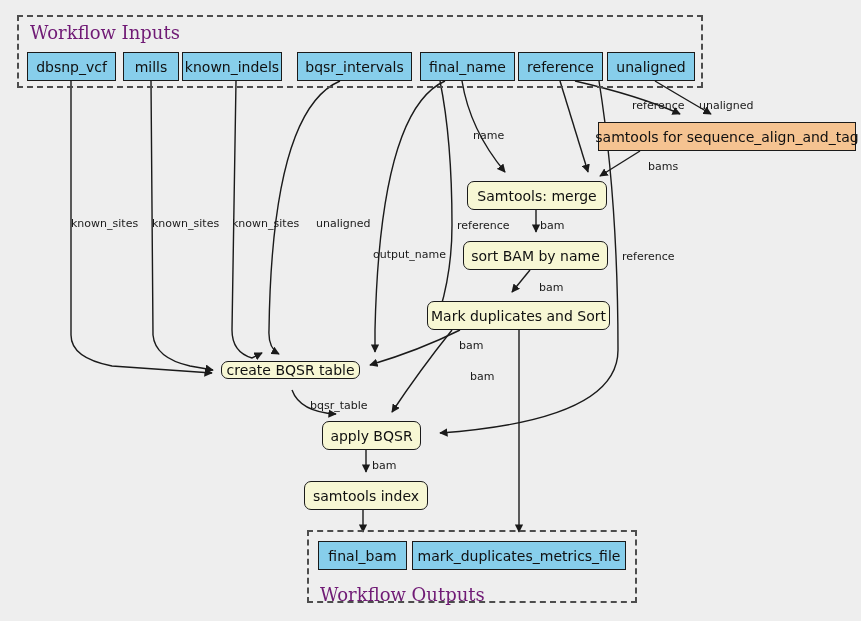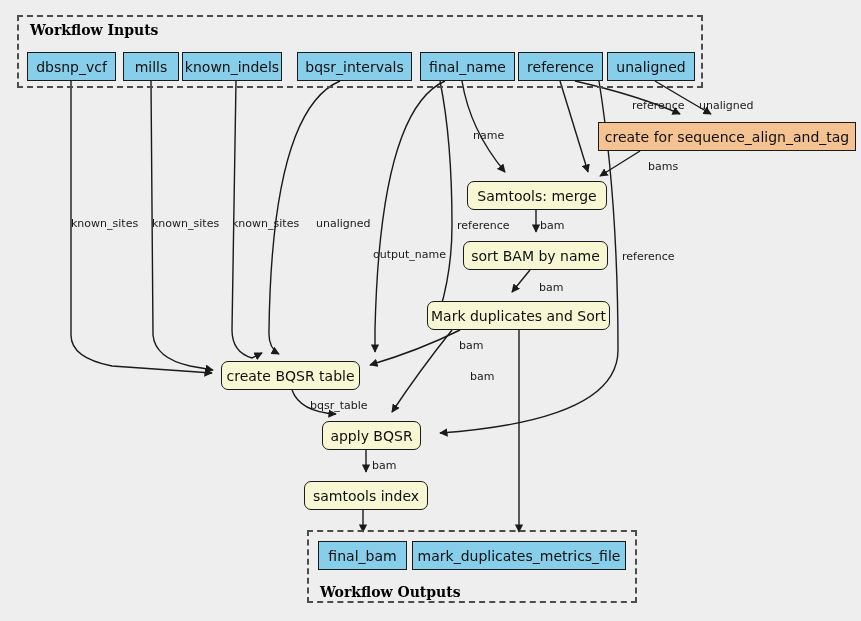--- a/index.html
+++ b/index.html
@@ -28,24 +28,23 @@
   }
   .group-box {
     position: absolute;
     border: 2px dashed #4d4d4d;
     background: transparent;
     box-sizing: border-box;
   }
   .group-label {
     position: absolute;
     font-family: "DejaVu Serif", serif;
-    font-size: 14px;
-    color: #000000;
+    font-size: 18px;
+    color: #701a75;
     white-space: nowrap;
-    font-weight: bold;
   }
   .node {
     position: absolute;
     box-sizing: border-box;
     border: 1.5px solid #1a1a1a;
     display: flex;
     align-items: center;
     justify-content: center;
     font-size: 14px;
     color: #101010;
@@ -113,25 +112,25 @@
       <div class="group-label" style="left: 320px; top: 584px;">Workflow Outputs</div>
     </div>
   <div id="nodes-layer">
       <div class="node io" style="left: 27px; top: 52px; width: 89px; height: 29px;">dbsnp_vcf</div>
       <div class="node io" style="left: 123px; top: 52px; width: 56px; height: 29px;">mills</div>
       <div class="node io" style="left: 182px; top: 52px; width: 100px; height: 29px;">known_indels</div>
       <div class="node io" style="left: 297px; top: 52px; width: 115px; height: 29px;">bqsr_intervals</div>
       <div class="node io" style="left: 420px; top: 52px; width: 95px; height: 29px;">final_name</div>
       <div class="node io" style="left: 518px; top: 52px; width: 85px; height: 29px;">reference</div>
       <div class="node io" style="left: 607px; top: 52px; width: 88px; height: 29px;">unaligned</div>
-      <div class="node adapter" style="left: 598px; top: 122px; width: 258px; height: 29px;">create for sequence_align_and_tag</div>
+      <div class="node adapter" style="left: 598px; top: 122px; width: 258px; height: 29px;">samtools for sequence_align_and_tag</div>
       <div class="node step" style="left: 467px; top: 181px; width: 140px; height: 29px;">Samtools: merge</div>
       <div class="node step" style="left: 463px; top: 241px; width: 145px; height: 29px;">sort BAM by name</div>
       <div class="node step" style="left: 427px; top: 301px; width: 183px; height: 29px;">Mark duplicates and Sort</div>
-      <div class="node step" style="left: 221px; top: 361px; width: 139px; height: 29px;">create BQSR table</div>
+      <div class="node step" style="left: 221px; top: 361px; width: 139px; height: 18px;">create BQSR table</div>
       <div class="node step" style="left: 322px; top: 421px; width: 99px; height: 29px;">apply BQSR</div>
       <div class="node step" style="left: 304px; top: 481px; width: 124px; height: 29px;">samtools index</div>
       <div class="node io" style="left: 318px; top: 541px; width: 89px; height: 29px;">final_bam</div>
       <div class="node io" style="left: 412px; top: 541px; width: 214px; height: 29px;">mark_duplicates_metrics_file</div>
     </div>
   <div id="labels-layer">
       <div class="edge-label" style="left: 71px; top: 218px;">known_sites</div>
       <div class="edge-label" style="left: 152px; top: 218px;">known_sites</div>
       <div class="edge-label" style="left: 232px; top: 218px;">known_sites</div>
       <div class="edge-label" style="left: 316px; top: 218px;">unaligned</div>

